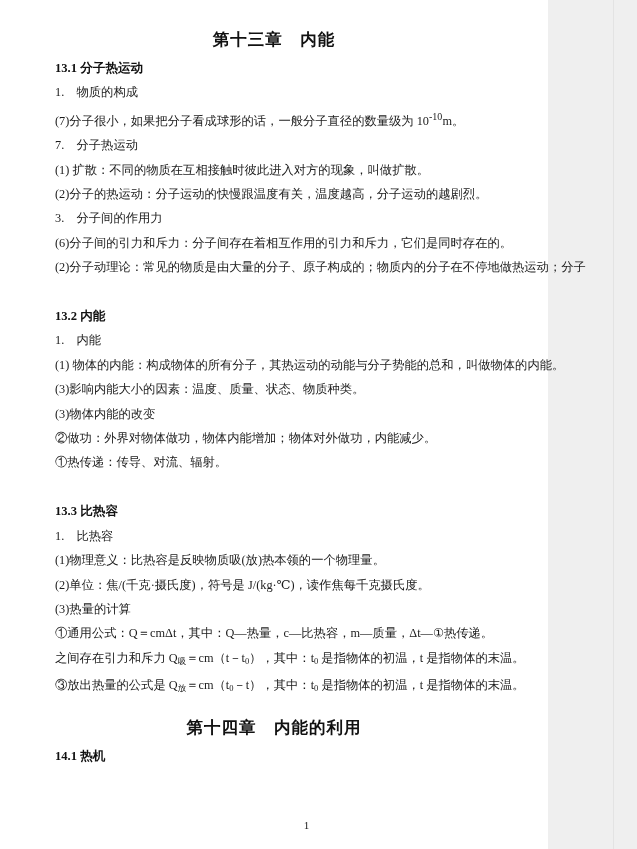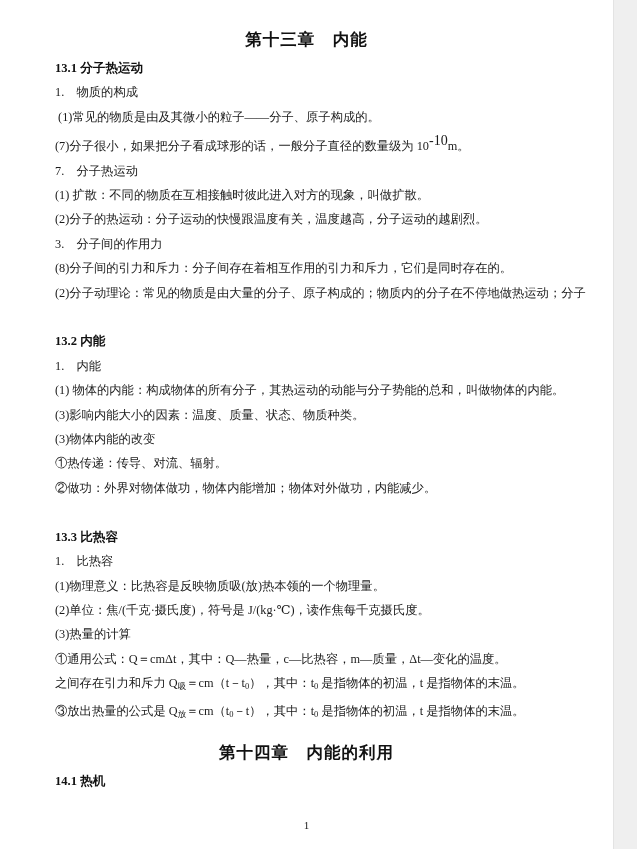--- a/index.html
+++ b/index.html
@@ -3,21 +3,21 @@
 <meta charset="utf-8">
 <style>
   html, body {
     margin: 0; padding: 0;
     width: 637px; height: 849px;
     background: #efefef;
     overflow: hidden;
   }
   .page {
     position: absolute; left: 0; top: 0;
-    width: 613px; height: 849px;
+    width: 548px; height: 849px;
     background: #ffffff;
     color: #1a1a1a;
     font-family: "Liberation Serif", "DejaVu Serif", serif;
   }
   .gutter {
     position: absolute; left: 613px; top: 0;
     width: 24px; height: 849px;
     background: #efefef;
     border-left: 1px solid #e3e3e3;
     box-sizing: border-box;
@@ -42,60 +42,59 @@
     white-space: pre;
     color: #111;
   }
   .chapter-title + .section-heading { margin-top: 5px; }
   .line {
     margin: 0 0 0 55px;
     font-size: 12.3px;
     line-height: 24.4px;
     white-space: pre;
   }
-  .sup { font-size: 14px; vertical-align: 5px; }
+  .sup { font-size: 10px; vertical-align: 5px; }
   .sub { font-size: 8.5px; vertical-align: -2px; }
   .footer {
     position: absolute; left: 0; top: 813px;
     width: 613px;
     text-align: center;
     font-size: 11px;
     line-height: 24px;
     color: #1a1a1a;
   }
 </style>
 </head>
 <body>
 
 <div class="page">
   <div id="doc-root">
       <div class="chapter-title">第十三章　内能</div>
       <div class="section-heading">13.1 分子热运动</div>
       <div class="line"><span>1.　物质的构成</span></div>
-      <div class="line"><span> (1)常见的物质是由及其微小的粒子——分子、原子构成的。</span></div>
       <div class="line"><span>(7)分子很小，如果把分子看成球形的话，一般分子直径的数量级为 10</span><span class="sup">-10</span><span>m。</span></div>
       <div class="line"><span>7.　分子热运动</span></div>
       <div class="line"><span>(1) 扩散：不同的物质在互相接触时彼此进入对方的现象，叫做扩散。</span></div>
       <div class="line"><span>(2)分子的热运动：分子运动的快慢跟温度有关，温度越高，分子运动的越剧烈。</span></div>
       <div class="line"><span>3.　分子间的作用力</span></div>
-      <div class="line"><span>(8)分子间的引力和斥力：分子间存在着相互作用的引力和斥力，它们是同时存在的。</span></div>
+      <div class="line"><span>(6)分子间的引力和斥力：分子间存在着相互作用的引力和斥力，它们是同时存在的。</span></div>
       <div class="line"><span>(2)分子动理论：常见的物质是由大量的分子、原子构成的；物质内的分子在不停地做热运动；分子</span></div>
       <div class="section-heading">13.2 内能</div>
       <div class="line"><span>1.　内能</span></div>
       <div class="line"><span>(1) 物体的内能：构成物体的所有分子，其热运动的动能与分子势能的总和，叫做物体的内能。</span></div>
       <div class="line"><span>(3)影响内能大小的因素：温度、质量、状态、物质种类。</span></div>
       <div class="line"><span>(3)物体内能的改变</span></div>
+      <div class="line"><span>②做功：外界对物体做功，物体内能增加；物体对外做功，内能减少。</span></div>
       <div class="line"><span>①热传递：传导、对流、辐射。</span></div>
-      <div class="line"><span>②做功：外界对物体做功，物体内能增加；物体对外做功，内能减少。</span></div>
       <div class="section-heading">13.3 比热容</div>
       <div class="line"><span>1.　比热容</span></div>
       <div class="line"><span>(1)物理意义：比热容是反映物质吸(放)热本领的一个物理量。</span></div>
       <div class="line"><span>(2)单位：焦/(千克·摄氏度)，符号是 J/(kg·℃)，读作焦每千克摄氏度。</span></div>
       <div class="line"><span>(3)热量的计算</span></div>
-      <div class="line"><span>①通用公式：Q＝cmΔt，其中：Q—热量，c—比热容，m—质量，Δt—变化的温度。</span></div>
+      <div class="line"><span>①通用公式：Q＝cmΔt，其中：Q—热量，c—比热容，m—质量，Δt—①热传递。</span></div>
       <div class="line"><span>之间存在引力和斥力 Q</span><span class="sub">吸</span><span>＝cm（t－t</span><span class="sub">0</span><span>），其中：t</span><span class="sub">0</span><span> 是指物体的初温，t 是指物体的末温。</span></div>
       <div class="line"><span>③放出热量的公式是 Q</span><span class="sub">放</span><span>＝cm（t</span><span class="sub">0</span><span>－t），其中：t</span><span class="sub">0</span><span> 是指物体的初温，t 是指物体的末温。</span></div>
       <div class="chapter-title">第十四章　内能的利用</div>
       <div class="section-heading">14.1 热机</div>
     </div>
   <div class="footer">1</div>
 </div>
 <div class="gutter"></div>
 
 </body></html>

